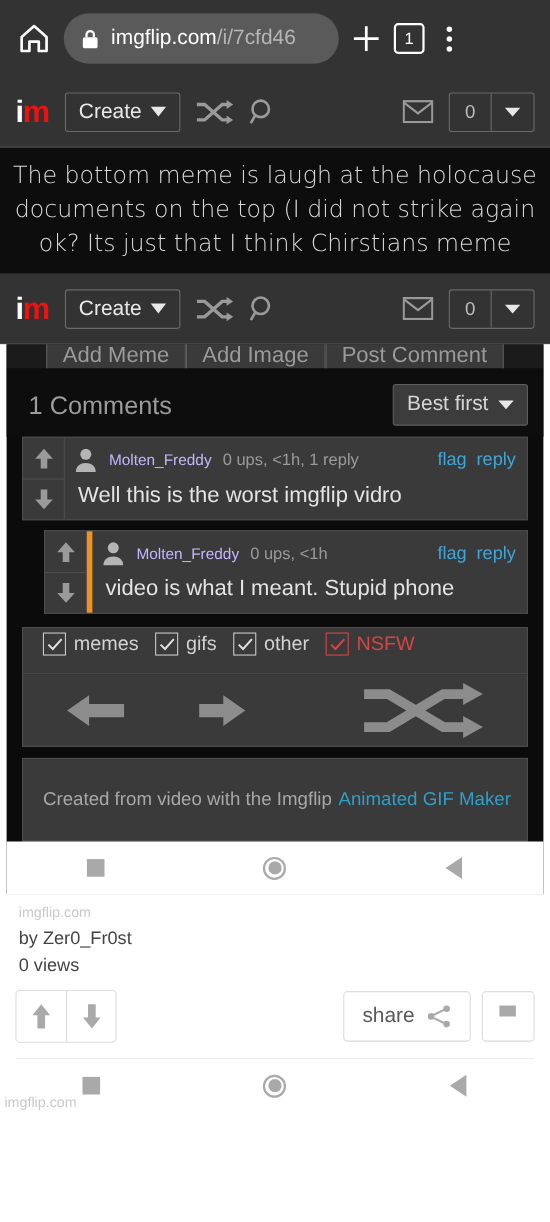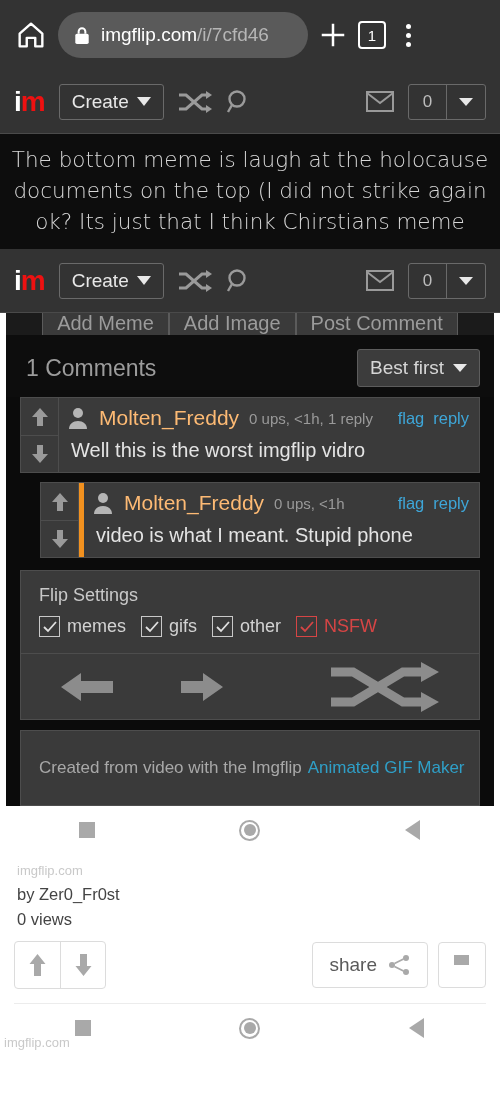--- a/index.html
+++ b/index.html
@@ -107,21 +107,21 @@
   .comment { margin:0 14px 9px 14px; border:1px solid #4d4d4d; background:#3a3a3a; display:flex; }
   .comment.reply { margin-left:34px; }
   .votecol { width:38px; border-right:1px solid #4d4d4d; display:flex; flex-direction:column; }
   .vote { height:37px; display:flex; align-items:center; justify-content:center; }
   .vote + .vote { border-top:1px solid #4d4d4d; }
   .arrow-up, .arrow-dn { width:20px; height:22px; fill:#9a9a9a; }
   .orangebar { width:5px; background:#f2911f; }
   .cmt-main { flex:1 1 auto; min-width:0; }
   .cmt-meta { display:flex; align-items:center; gap:10px; padding:5px 10px 2px 8px; height:37px; }
   .avatar { width:22px; height:22px; flex:0 0 auto; }
-  .uname { color:#fdba74; font-size:21px; }
+  .uname { color:#c4b5fd; font-size:14px; }
   .cmeta { color:#9a9a9a; font-size:15px; }
   .acts { margin-left:auto; display:flex; gap:9px; }
   .acts a { color:#3ea6d8; font-size:16.5px; text-decoration:none; }
   .cmt-text { color:#e4e4e4; font-size:20px; padding:4px 10px 9px 12px; }
 
   .panel { margin:12px 14px 0 14px; border:1px solid #4d4d4d; background:#3a3a3a; }
   .panel-title { color:#c9c9c9; font-size:18px; padding:14px 18px 6px; }
   .checks { display:flex; align-items:center; gap:8px; padding:4px 18px 16px; }
   .chk { display:flex; align-items:flex-end; gap:7px; margin-right:7px; }
   .box { width:21px; height:21px; border:1.5px solid #c9c9c9; display:flex; align-items:center; justify-content:center; }
@@ -329,21 +329,20 @@
             <span class="acts">
               <a>flag</a>
               <a>reply</a>
             </span>
           </div>
           <div class="cmt-text">video is what I meant. Stupid phone</div>
         </div>
       </div>
 
       <div class="panel">
-        <div class="panel-title">Flip Settings</div>
         <div class="checks">
           <label class="chk">
             <span class="box">
               <svg class="tick" viewBox="0 0 14 12">
                   <path d="M1 6l4 4 8-9" fill="none" stroke="#e0e0e0" stroke-width="1.8"></path>
                 </svg>
             </span>
             <span>memes</span>
           </label>
           <label class="chk">

